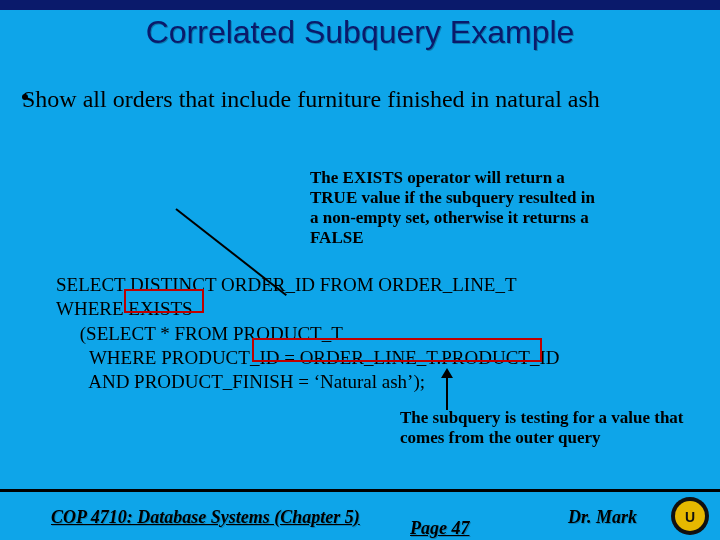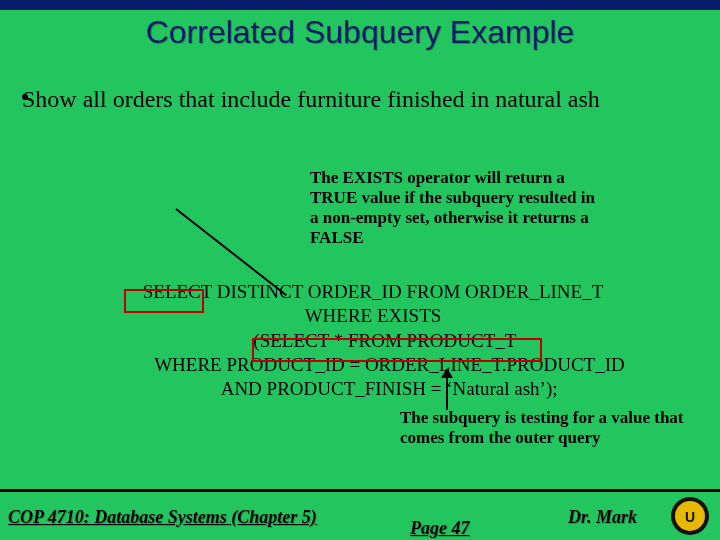--- a/index.html
+++ b/index.html
@@ -6,21 +6,21 @@
   html, body { width: 720px; height: 540px; overflow: hidden; }
   body {
     font-family: "Times New Roman", Times, serif;
     background: #fff;
     position: relative;
   }
   .slide {
     width: 720px;
     height: 540px;
     position: relative;
-    background: #22c55e;
+    background: #0ea5e9;
   }
   .topbar {
     position: absolute;
     top: 0; left: 0; right: 0;
     height: 10px;
     background: #0a1a6b;
   }
   .title {
     position: absolute;
     top: 14px;
@@ -55,28 +55,27 @@
     position: absolute;
     top: 168px;
     left: 310px;
     width: 290px;
     font-size: 17px;
     font-weight: bold;
     line-height: 1.18;
   }
   .code {
     position: absolute;
-    top: 280px;
+    top: 273px;
     left: 56px;
     right: 30px;
     font-size: 19px;
     line-height: 1.28;
     white-space: pre;
     font-family: "Times New Roman", Times, serif;
-    text-align: center;
   }
   .note2 {
     position: absolute;
     top: 408px;
     left: 400px;
     width: 300px;
     font-size: 17px;
     font-weight: bold;
     line-height: 1.18;
   }
@@ -124,20 +123,21 @@
     border-top: 1px solid #000;
     border-bottom: 2px solid #000;
   }
   .footer {
     position: absolute;
     left: 0; right: 0;
     bottom: 0;
     height: 46px;
     display: flex;
     align-items: center;
+    padding-left: 43px;
   }
   .footer-left {
     font-style: italic;
     font-weight: bold;
     font-size: 18px;
     text-decoration: underline;
     margin-left: 8px;
     text-shadow: 1px 1px 0 rgba(0,0,0,0.2);
     white-space: nowrap;
   }

